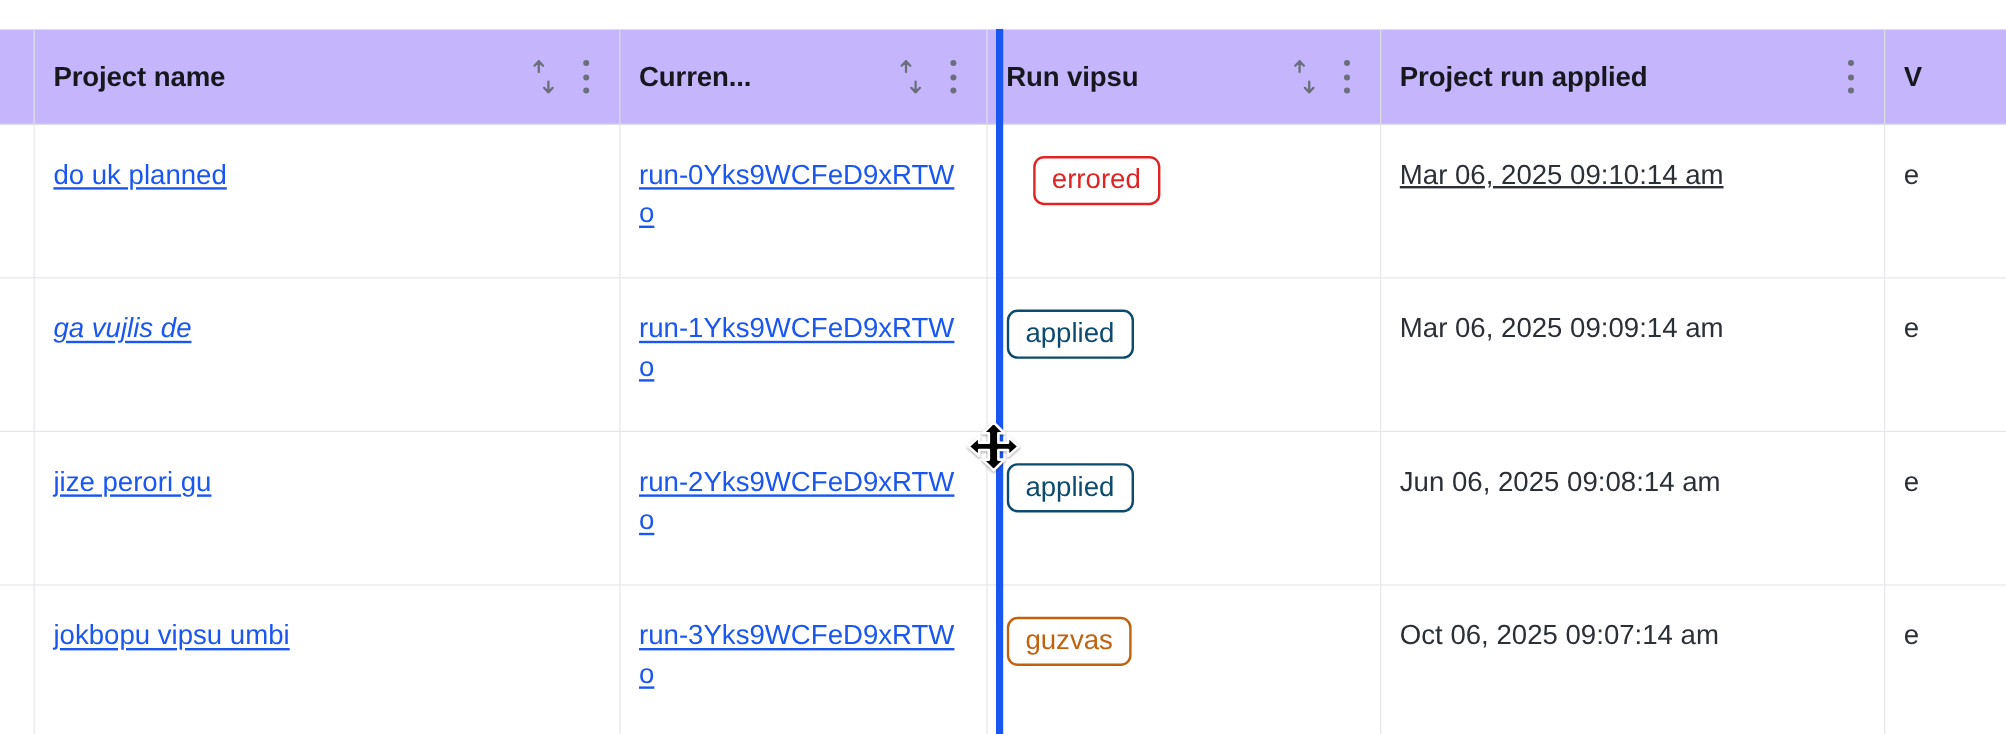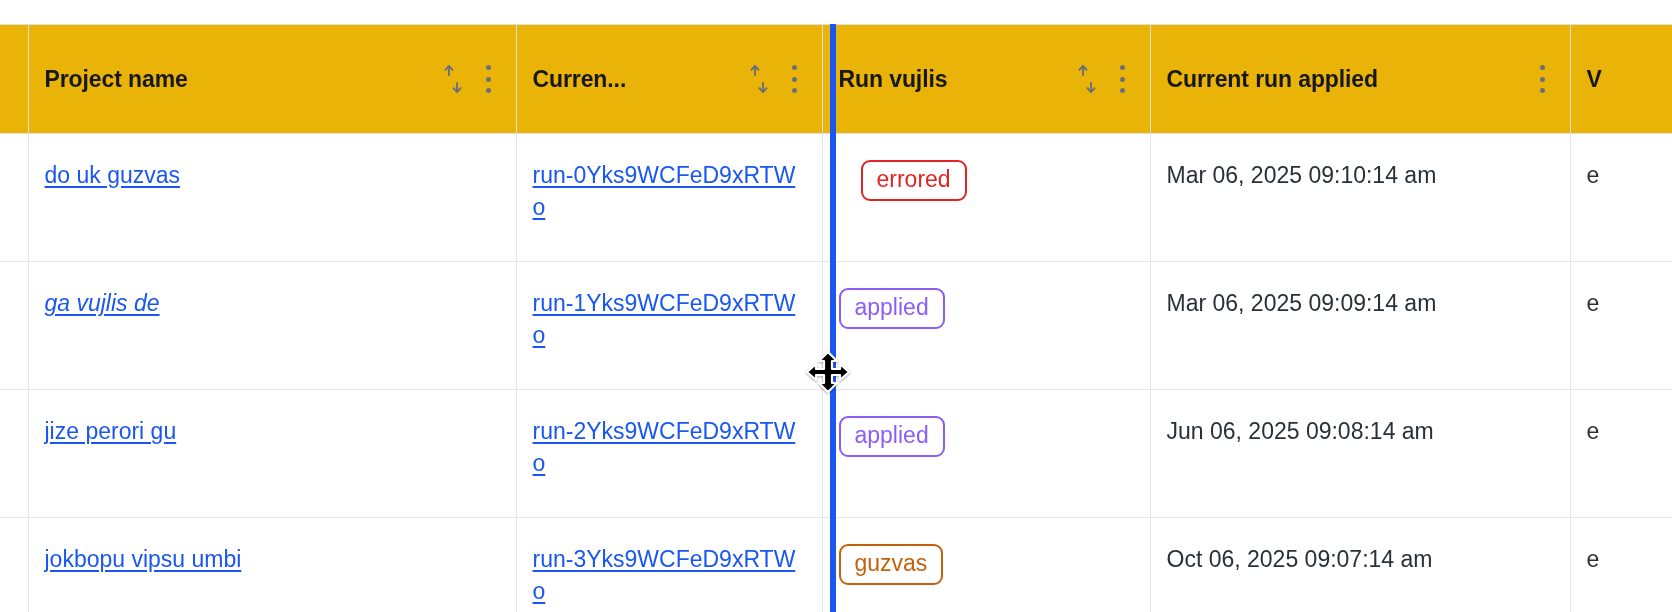--- a/index.html
+++ b/index.html
@@ -41,25 +41,25 @@
     table-layout: fixed;
     width: 1700px;
     background: #ffffff;
   }
 
   
   thead tr {
     background: #f0f1f3;
   }
   thead th {
-    background: #eab308;
+    background: #c4b5fd;
     border-top: 1px solid #dcdee2;
     border-bottom: 1px solid #dcdee2;
     border-right: 1px solid #dcdee2;
-    height: 109px;
+    height: 79px;
     padding: 0 16px;
     box-sizing: border-box;
     vertical-align: middle;
     font-weight: 700;
     color: #16181d;
     font-size: 23px;
     text-align: left;
   }
   thead th.select-col {
     padding: 0;
@@ -147,21 +147,21 @@
   .badge {
     display: inline-block;
     border: 2px solid currentColor;
     border-radius: 9px;
     padding: 5px 14px 7px 14px;
     font-size: 23px;
     line-height: 1.1;
     background: #ffffff;
   }
   .badge.errored  { color: #e02424; }
-  .badge.applied  { color: #8b5cf6; }
+  .badge.applied  { color: #0c4a6e; }
   .badge.planned  { color: #c2620c; }
 
   
   .resize-guide {
     position: absolute;
     top: 0;
     width: 6px;
     background: #1a56f0;
     z-index: 40;
     pointer-events: none;
@@ -220,63 +220,63 @@
                   <span class="kebab-icon">
                     <i></i>
                     <i></i>
                     <i></i>
                   </span>
                 </span>
               </span>
             </th>
             <th style="width: 328px;">
               <span class="th-inner">
-                <span class="th-label">Run vujlis</span>
+                <span class="th-label">Run vipsu</span>
                 <span class="th-tools">
                   <span class="sort-icon">
                     <svg viewBox="0 0 22 30" width="22" height="30" aria-hidden="true">
                       <path d="M7 11 L7 2 M7 2 L3.4 5.8 M7 2 L10.6 5.8" fill="none" stroke="#6b6f7b" stroke-width="1.9" stroke-linecap="round" stroke-linejoin="round"></path>
                       <path d="M15 19 L15 28 M15 28 L11.4 24.2 M15 28 L18.6 24.2" fill="none" stroke="#6b6f7b" stroke-width="1.9" stroke-linecap="round" stroke-linejoin="round"></path>
                     </svg>
                   </span>
                   <span class="kebab-icon">
                     <i></i>
                     <i></i>
                     <i></i>
                   </span>
                 </span>
               </span>
             </th>
             <th style="width: 420px;">
               <span class="th-inner">
-                <span class="th-label">Current run applied</span>
+                <span class="th-label">Project run applied</span>
                 <span class="th-tools">
                   <span class="kebab-icon">
                     <i></i>
                     <i></i>
                     <i></i>
                   </span>
                 </span>
               </span>
             </th>
             <th style="width: 130px;">
               <span class="th-inner">
                 <span class="th-label">V</span>
                 <span class="th-tools"></span>
               </span>
             </th>
           </tr>
       </thead>
       <tbody id="table-body">
           <tr>
             <td class="select-col" style="width: 28px;"></td>
-            <td style="width: 488px;"><span class="cell-link">do uk guzvas</span></td>
+            <td style="width: 488px;"><span class="cell-link">do uk planned</span></td>
             <td style="width: 306px; margin-top: 28px;"><span class="cell-link">run-0Yks9WCFeD9xRTWo</span></td>
             <td style="width: 328px; padding-left: 38px;"><span class="badge errored">errored</span></td>
-            <td style="width: 420px;"><span class="cell-text">Mar 06, 2025 09:10:14 am</span></td>
+            <td style="width: 420px; text-decoration: underline;"><span class="cell-text">Mar 06, 2025 09:10:14 am</span></td>
             <td style="width: 130px;"><span class="cell-text">e</span></td>
           </tr>
           <tr>
             <td class="select-col" style="width: 28px;"></td>
             <td style="width: 488px; font-style: italic;"><span class="cell-link">ga vujlis de</span></td>
             <td style="width: 306px;"><span class="cell-link">run-1Yks9WCFeD9xRTWo</span></td>
             <td style="width: 328px;"><span class="badge applied">applied</span></td>
             <td style="width: 420px;"><span class="cell-text">Mar 06, 2025 09:09:14 am</span></td>
             <td style="width: 130px;"><span class="cell-text">e</span></td>
           </tr>

